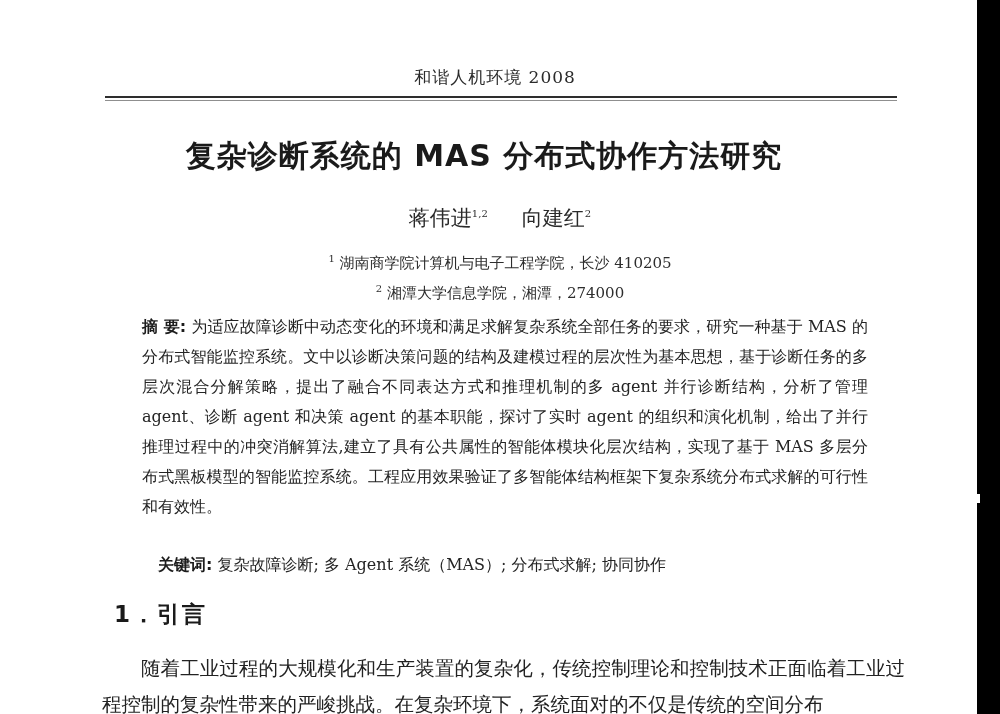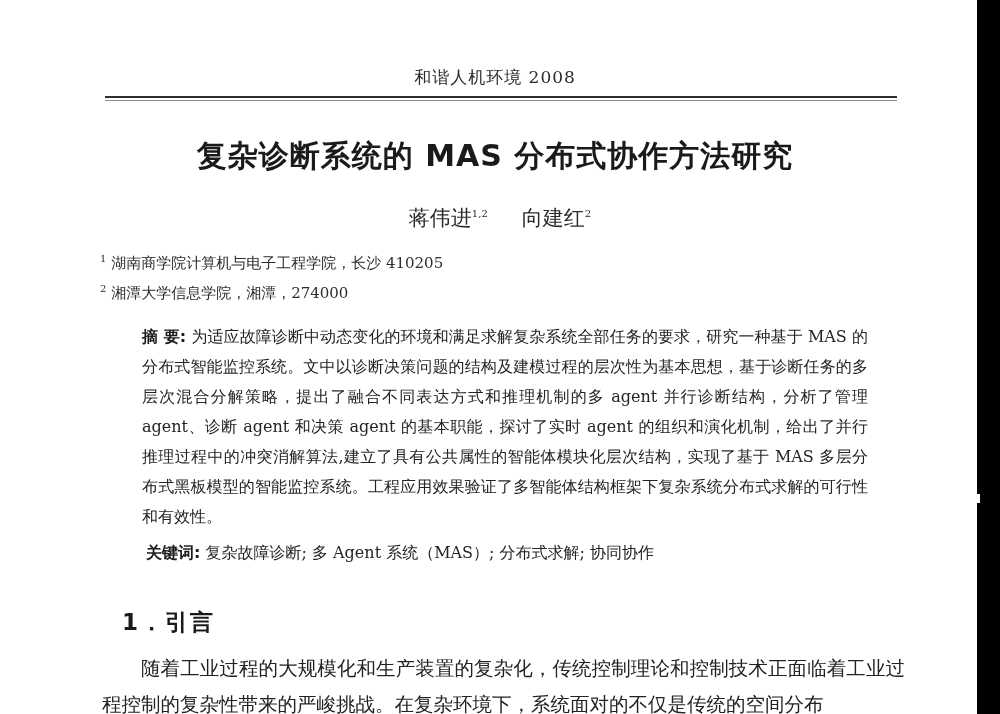--- a/index.html
+++ b/index.html
@@ -39,21 +39,21 @@
   .head-rule {
     position: absolute;
     left: 105px; top: 96px;
     width: 792px;
     height: 2px;
     border-top: 2px solid #2e2e2e;
     border-bottom: 1px solid #8f8f8f;
   }
   .title {
     position: absolute;
-    left: 95px; top: 136px;
+    left: 84px; top: 136px;
     width: 800px;
     margin: 0;
     text-align: center;
     font-family: "DejaVu Sans", sans-serif;
     font-size: 30px;
     font-weight: bold;
     letter-spacing: 1px;
     color: #1a1a1a;
   }
   .authors {
@@ -63,55 +63,56 @@
     text-align: center;
     font-size: 21px;
     color: #2a2a2a;
   }
   .authors sup { font-size: 10px; }
   .author-gap { display: inline-block; width: 34px; }
   .affil {
     position: absolute;
     left: 100px;
     width: 800px;
+    text-align: center;
     font-size: 15px;
     color: #2d2d2d;
   }
   .affil sup { font-size: 10px; }
   .affil-1 { top: 253px; }
   .affil-2 { top: 283px; }
   .abstract {
     position: absolute;
-    left: 142px; top: 322px;
+    left: 142px; top: 312px;
     width: 726px;
     margin: 0;
     font-size: 16px;
     line-height: 30px;
     text-align: justify;
     color: #242424;
   }
   .keywords {
     position: absolute;
     left: 142px; top: 534px;
     width: 726px;
-    margin: 4px;
+    margin: 16px;
     font-size: 16px;
     line-height: 30px;
     text-align: left;
     color: #242424;
   }
   .lbl {
     font-weight: bold;
     font-family: "DejaVu Sans", sans-serif;
     color: #1c1c1c;
   }
   .sec-heading {
     position: absolute;
     left: 114px; top: 599px;
-    margin: 8px;
+    margin: 0;
     font-family: "DejaVu Sans", sans-serif;
     font-size: 23px;
     font-weight: bold;
     letter-spacing: 2px;
     color: #1a1a1a;
   }
   .bodytext {
     position: absolute;
     left: 102px; top: 651px;
     width: 803px;

